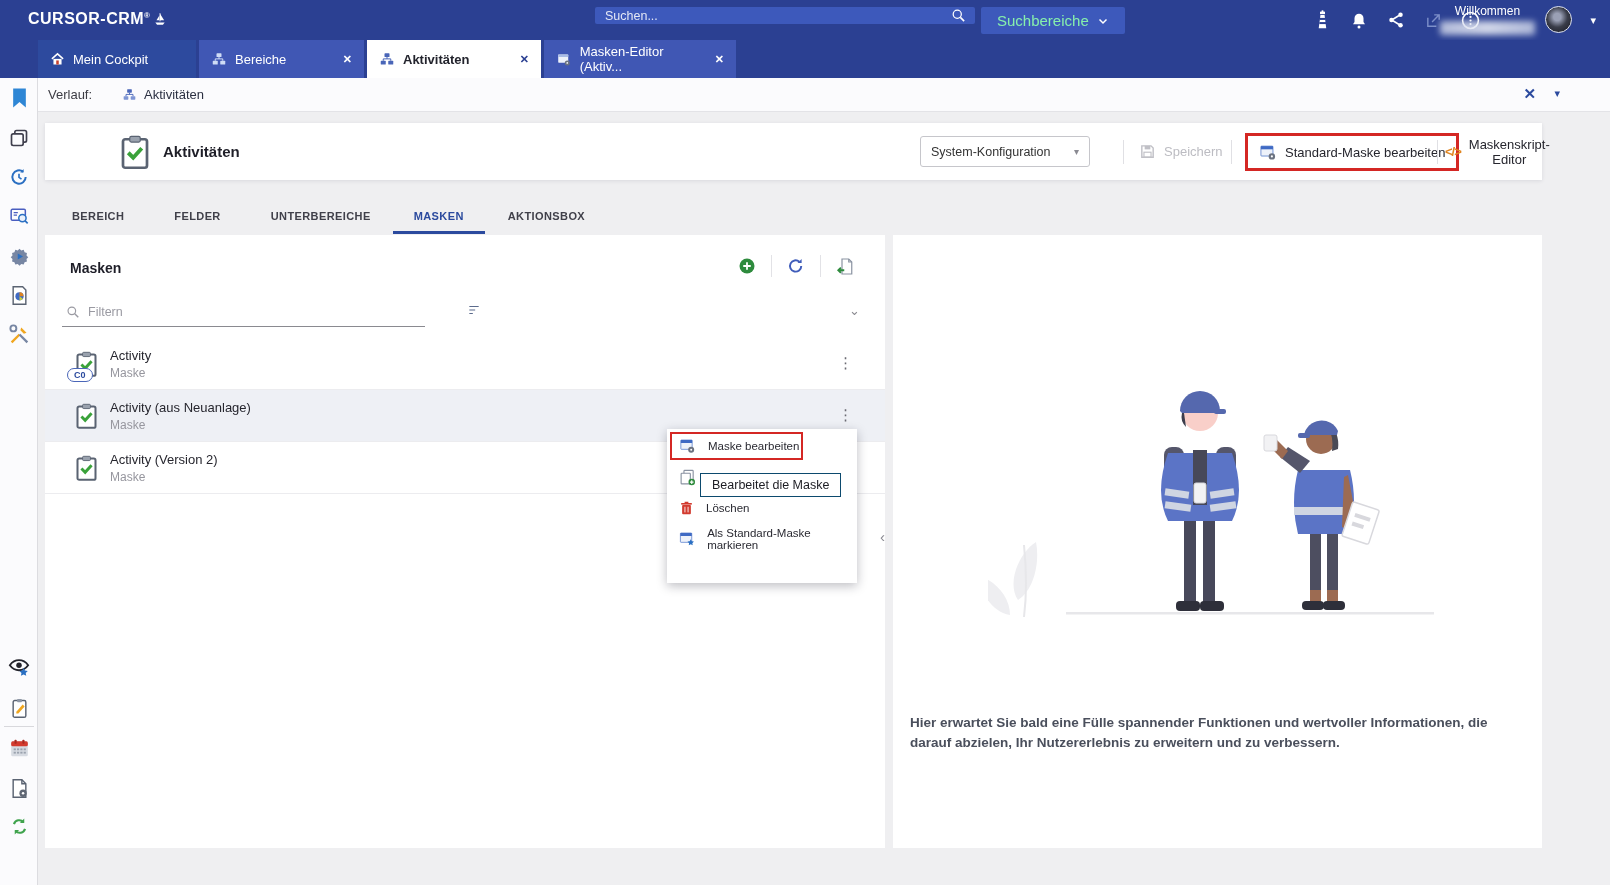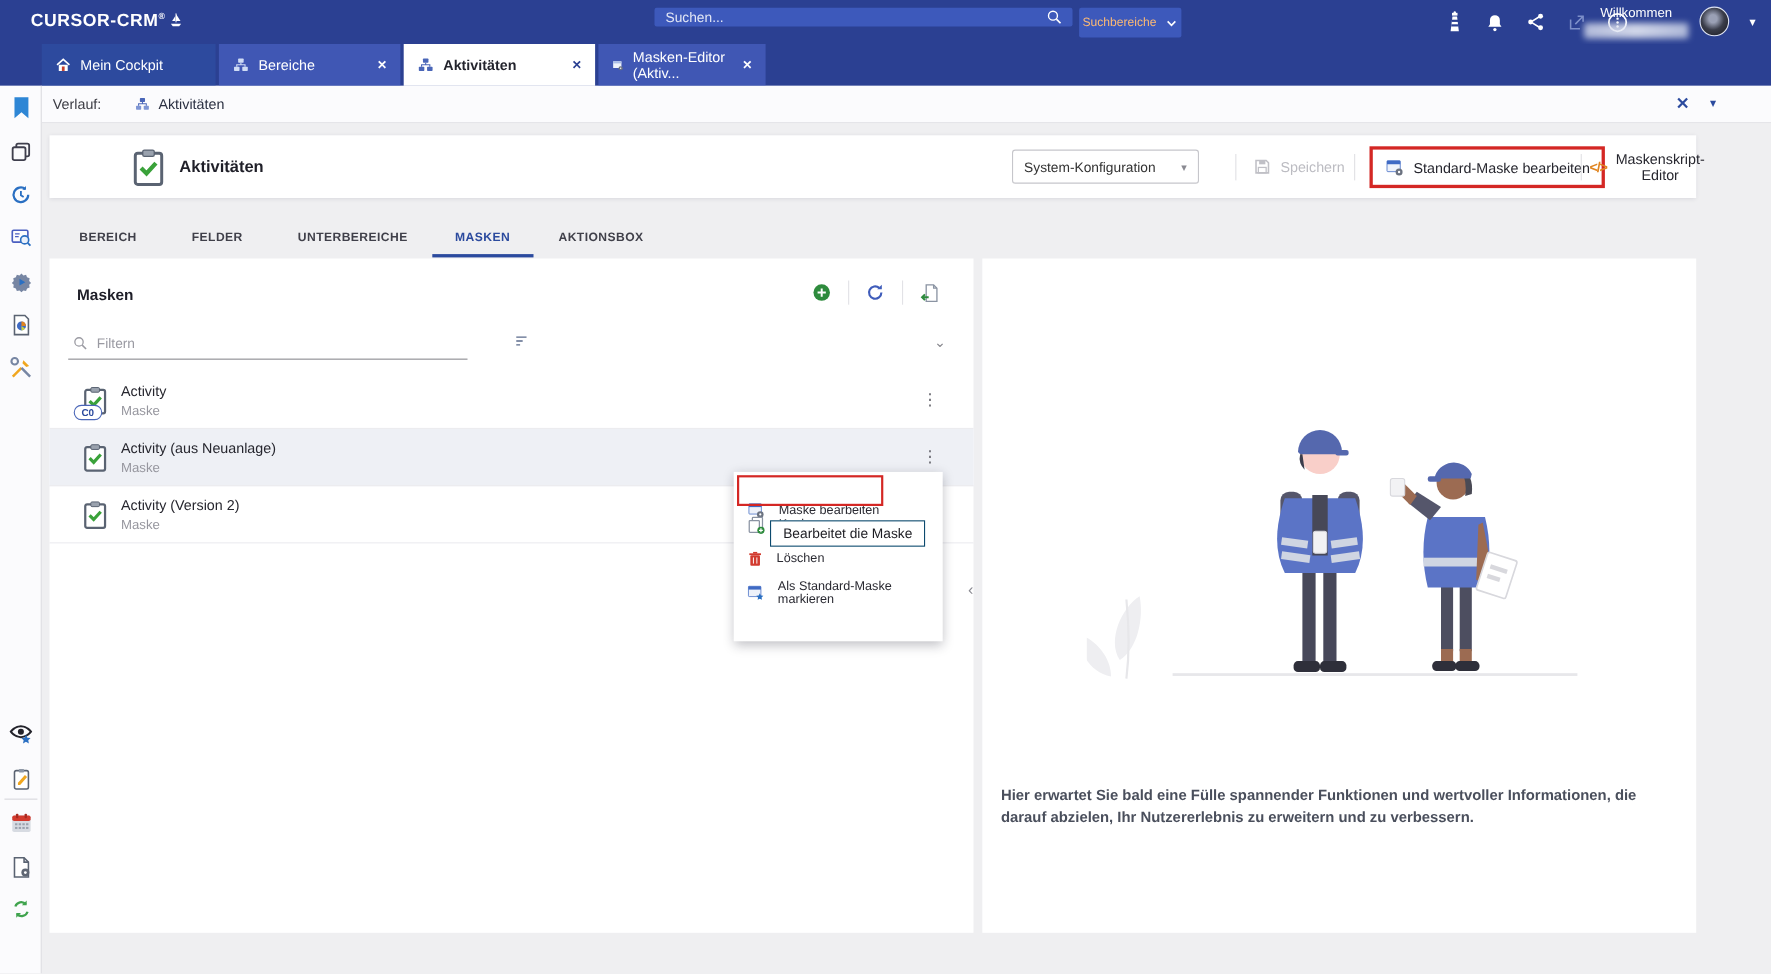--- a/index.html
+++ b/index.html
@@ -8,38 +8,38 @@
 
   
   .topbar { position:absolute; left:0; top:0; width:1610px; height:40px; background:#2b4092; }
   .logo { position:absolute; left:28px; top:10px; color:#fff; font-size:16px; font-weight:bold; letter-spacing:.5px; }
   .logo sup { font-size:8px; }
   .logo svg { vertical-align:-2px; margin-left:2px; }
   .search-box { position:absolute; left:595px; top:7px; width:380px; height:17px; background:#3d59bb; border-radius:2px; display:flex; align-items:center; }
   .search-box input { flex:1; background:transparent; border:none; outline:none; color:#fff; font-size:12.5px; padding:0 10px; font-family:inherit; }
   .search-box input::placeholder { color:rgba(255,255,255,.85); }
   .search-box .mag { margin-right:9px; }
-  .scope-btn { position:absolute; left:981px; top:7px; height:27px; background:#3d59bb; border-radius:2px; color:#fdba74; font-size:11px; display:flex; align-items:center; gap:8px; padding:0 3px; cursor:pointer; }
+  .scope-btn { position:absolute; left:981px; top:7px; height:27px; background:#3d59bb; border-radius:2px; color:#86efac; font-size:15px; display:flex; align-items:center; gap:8px; padding:0 16px; cursor:pointer; }
   .top-icons { position:absolute; right:130px; top:0; height:40px; display:flex; align-items:center; gap:17px; }
   .tico { width:20px; height:20px; display:flex; align-items:center; justify-content:center; cursor:pointer; }
   .welcome-wrap { position:absolute; right:75px; top:4px; width:95px; text-align:center; }
   .welcome-wrap .w { color:#fff; font-size:12px; }
   .redacted { margin-top:3px; height:14px; border-radius:2px; background:linear-gradient(90deg,#c8cfe6,#eef1f8,#c3cbe4); filter:blur(3px); opacity:.85; }
   .avatar { position:absolute; right:38px; top:6px; width:27px; height:27px; border-radius:50%; background:radial-gradient(circle at 45% 40%, #9aa0b5 0 18%, #3a3d4a 50%, #16171e 100%); border:1.5px solid #dfe4f2; cursor:pointer; }
   .av-caret { position:absolute; right:14px; top:14px; color:#fff; font-size:11px; cursor:pointer; }
 
   
   .tabrow { position:absolute; left:0; top:40px; width:1610px; height:38px; background:#2b4092; }
   .tab { position:absolute; top:0; height:38px; display:flex; align-items:center; gap:8px; padding:0 12px; font-size:13px; color:#fff; cursor:pointer; }
   .tab .x { margin-left:auto; font-size:11px; font-weight:bold; cursor:pointer; }
   .tab1 { left:38px; width:158px; background:#2d4a9e; }
   .tab2 { left:199px; width:165px; background:#4057b4; }
   .tab3 { left:367px; width:174px; background:#fff; color:#23242d; font-weight:bold; }
   .tab3 .x { color:#2b4092; }
-  .tab4 { left:544px; width:152px; background:#4057b4; }
+  .tab4 { left:544px; width:192px; background:#4057b4; }
 
   
   .histrow { position:absolute; left:38px; top:78px; width:1572px; height:34px; background:#fbfbfd; border-bottom:1px solid #e3e3e7; }
   .histrow .lbl { position:absolute; left:10px; top:9px; font-size:13px; color:#3c3c44; }
   .histrow .entry { position:absolute; left:84px; top:9px; font-size:13px; color:#2b3042; display:flex; gap:7px; align-items:center; cursor:pointer; }
   .histrow .close { position:absolute; right:74px; top:7px; color:#2b4a9e; font-size:15px; font-weight:bold; cursor:pointer; }
   .histrow .caret { position:absolute; right:50px; top:9px; color:#2b4a9e; font-size:11px; cursor:pointer; }
 
   
   .sidebar { position:absolute; left:0; top:78px; width:38px; height:807px; background:#fbfbfd; border-right:1px solid #dcdce0; }
@@ -440,21 +440,21 @@
         <rect x="4" y="3.5" width="16" height="19" rx="1.5" fill="#fff" stroke="#5a6372" stroke-width="1.8"></rect>
         <rect x="8.5" y="1.6" width="7" height="3.8" rx="1" fill="#9aa2ae" stroke="#5a6372" stroke-width=".8"></rect>
         <path d="M7.5 12.5l3.3 3.3 5.7-6.3" stroke="#3aa23a" stroke-width="2.6" fill="none"></path>
       </svg>
     <div class="t">Activity (Version 2)</div>
     <div class="s">Maske</div>
   </div>
 </div>
 
 <div class="cmenu">
-  <div class="citem" style="top:20px">
+  <div class="citem" style="top:2px">
     <svg width="17" height="16" viewBox="0 0 24 24">
         <rect x="2" y="3" width="17" height="14" rx="1" fill="#eef2fa" stroke="#3f6ac4"></rect>
         <rect x="2" y="3" width="17" height="4.5" fill="#3f6ac4"></rect>
         <circle cx="17.5" cy="17.5" r="4.5" fill="#6b7280"></circle>
         <circle cx="17.5" cy="17.5" r="1.5" fill="#fff"></circle>
       </svg>
     <span>Maske bearbeiten</span>
   </div>
   <div class="citem" style="top:33px">
     <svg width="17" height="17" viewBox="0 0 24 24">

